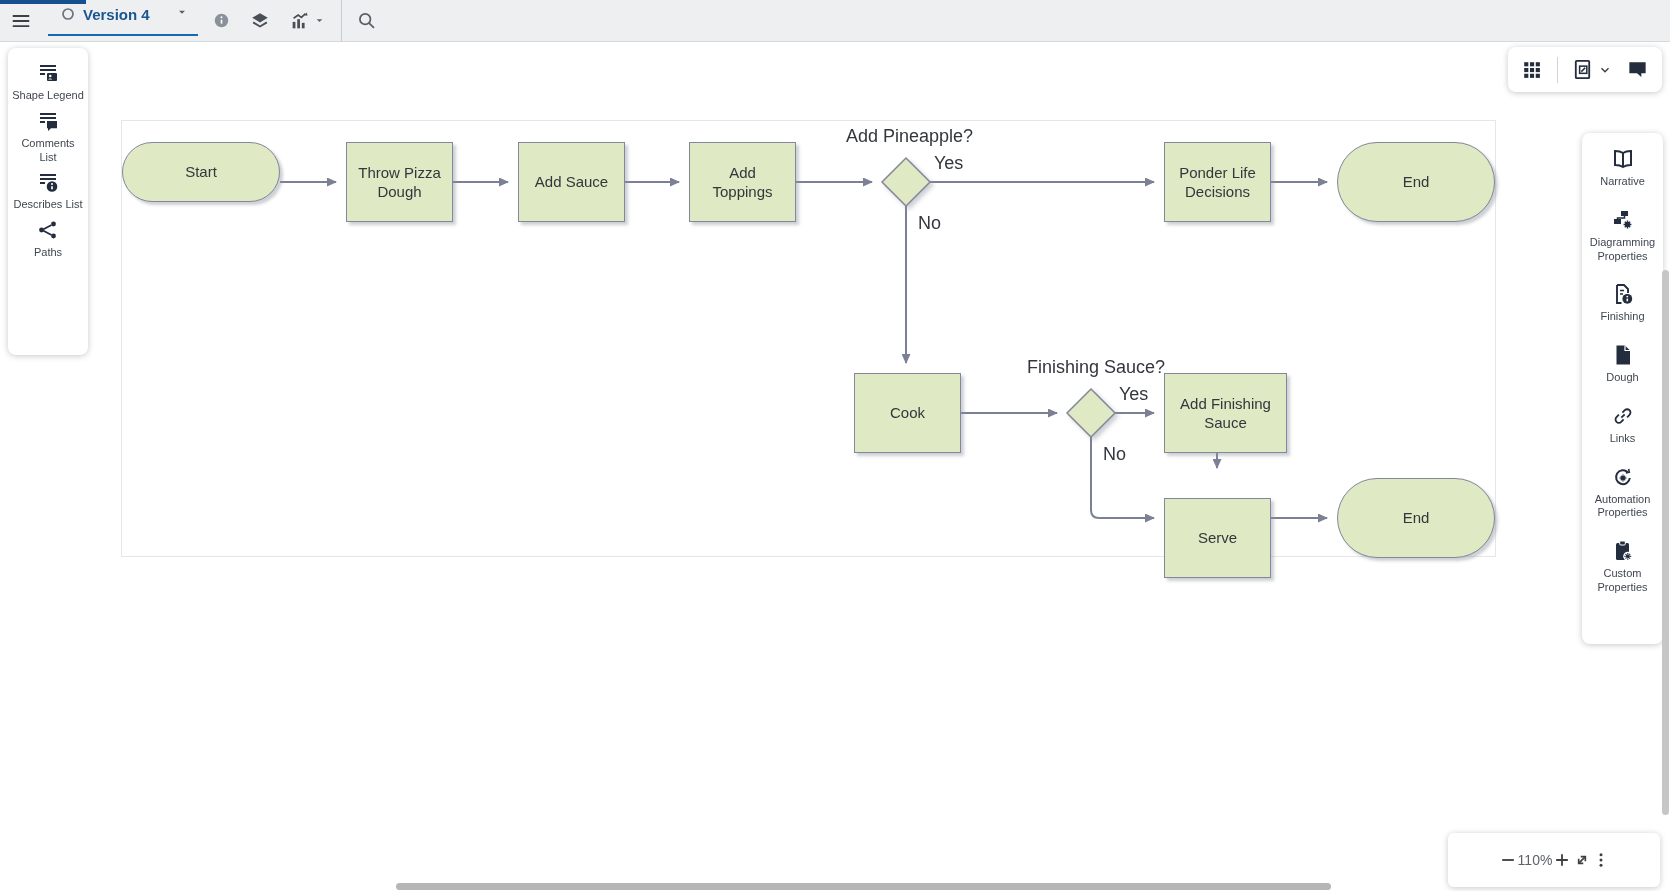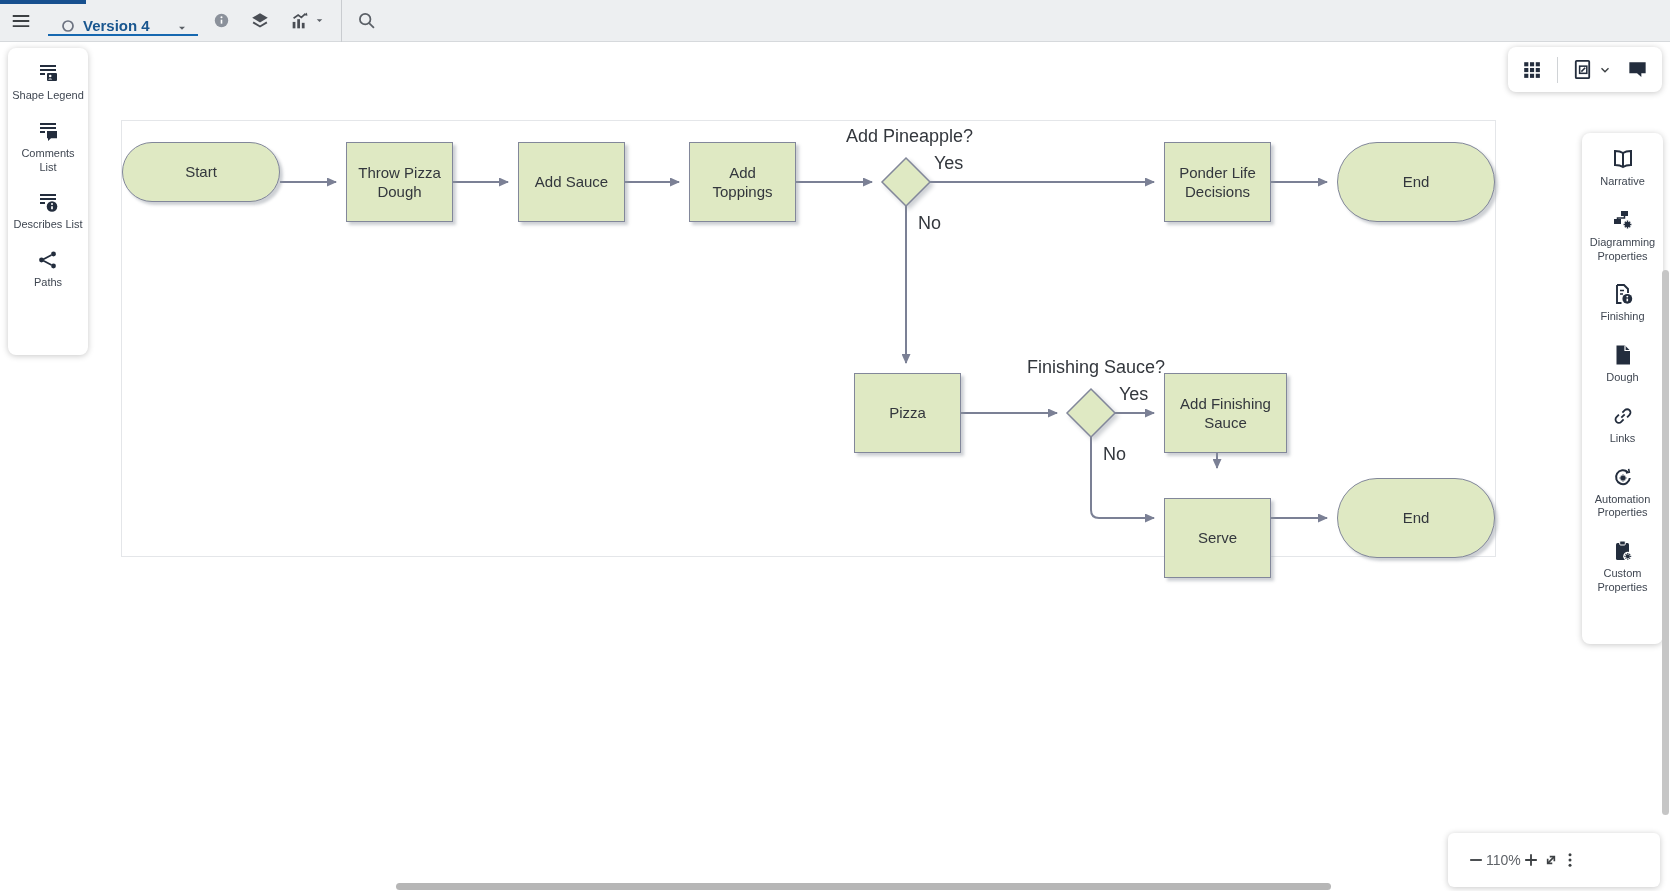--- a/index.html
+++ b/index.html
@@ -6,44 +6,44 @@
   html,body { width:1670px; height:891px; overflow:hidden; background:#ffffff;
     font-family:"Liberation Sans", sans-serif; }
   svg { display:block; }
 
   
   .topbar { position:absolute; left:0; top:0; width:1670px; height:42px;
     background:#edeff1; border-bottom:1px solid #d6d9dc; display:flex; align-items:center; }
   .blue-strip { position:absolute; left:0; top:0; width:86px; height:4px; background:#17508f; }
   .tb-icon { display:flex; align-items:center; justify-content:center; cursor:pointer; }
   .hamburger { margin-left:10px; }
-  .version-box { margin-left:16px; height:30px; display:flex; align-items:flex-end; gap:7px;
+  .version-box { margin-left:16px; height:30px; display:flex; align-items:flex-start; gap:7px;
     padding:0 10px 0 12px; border-bottom:2px solid #1668b0; cursor:pointer; min-width:150px; }
   .version-label { color:#19568f; font-weight:bold; font-size:15px; }
   .version-caret { margin-left:auto; }
   .tb-divider { width:1px; height:42px; background:#c9ccd0; margin-left:16px; }
 
   
   .card { position:absolute; background:#ffffff; border-radius:8px;
     box-shadow:0 1px 6px rgba(0,0,0,0.22); }
   .left-panel { left:8px; top:48px; width:80px; height:307px;
-    display:flex; flex-direction:column; align-items:center; padding:13px 4px; gap:16px; }
+    display:flex; flex-direction:column; align-items:center; padding:13px 4px; gap:6px; }
   .right-panel { left:1582px; top:98px; width:81px; height:511px;
     display:flex; flex-direction:column; align-items:center; padding:14px 2px; gap:19px;margin-top:35px; }
   .panel-item { display:flex; flex-direction:column; align-items:center; gap:4px;
     cursor:pointer; width:100%; }
   .panel-item .lbl { font-size:11px; color:#3f4651; text-align:center; line-height:1.25; }
 
   .tr-toolbar { left:1508px; top:47px; width:154px; height:45px;
     display:flex; align-items:center; justify-content:space-evenly; }
   .tr-divider { width:1px; height:26px; background:#d0d3d6; }
   .doc-group { display:flex; align-items:center; gap:4px; cursor:pointer; }
 
   .zoom-bar { left:1448px; top:833px; width:212px; height:54px; border-radius:6px;
-    display:flex; align-items:center; justify-content:flex-start; padding:0 18px; }
+    display:flex; align-items:center; justify-content:center; padding:0 18px; }
   .zoom-level { font-size:14px; color:#5f6368; }
 
   
   .h-scroll { position:absolute; left:396px; top:883px; width:935px; height:7px;
     background:#b6b6b6; border-radius:4px; }
   .v-scroll { position:absolute; left:1662px; top:270px; width:7px; height:545px;
     background:#c6c6c6; border-radius:4px; }
 
   
   .canvas-frame { position:absolute; left:121px; top:120px; width:1375px; height:437px;
@@ -275,21 +275,21 @@
     <polygon points="1091,389 1115,413 1091,437 1067,413"></polygon>
   </g>
 </svg>
 
 <div class="node stadium" style="left:122px;top:142px;width:158px;height:60px">Start</div>
 <div class="node" style="left:346px;top:142px;width:107px;height:80px">Throw Pizza Dough</div>
 <div class="node" style="left:518px;top:142px;width:107px;height:80px">Add Sauce</div>
 <div class="node" style="left:689px;top:142px;width:107px;height:80px">Add Toppings</div>
 <div class="node" style="left:1164px;top:142px;width:107px;height:80px">Ponder Life Decisions</div>
 <div class="node stadium" style="left:1337px;top:142px;width:158px;height:80px">End</div>
-<div class="node" style="left:854px;top:373px;width:107px;height:80px">Pizza</div>
+<div class="node" style="left:854px;top:373px;width:107px;height:80px">Cook</div>
 <div class="node" style="left:1164px;top:373px;width:123px;height:80px">Add Finishing Sauce</div>
 <div class="node" style="left:1164px;top:498px;width:107px;height:80px">Serve</div>
 <div class="node stadium" style="left:1337px;top:478px;width:158px;height:80px">End</div>
 
 <span class="edge-label center-lab" style="left:846px;top:126px;width:120px">Add Pineapple?</span>
 <span class="edge-label" style="left:934px;top:153px">Yes</span>
 <span class="edge-label" style="left:918px;top:213px">No</span>
 <span class="edge-label center-lab" style="left:1027px;top:357px;width:130px">Finishing Sauce?</span>
 <span class="edge-label" style="left:1119px;top:384px">Yes</span>
 <span class="edge-label" style="left:1103px;top:444px">No</span>

